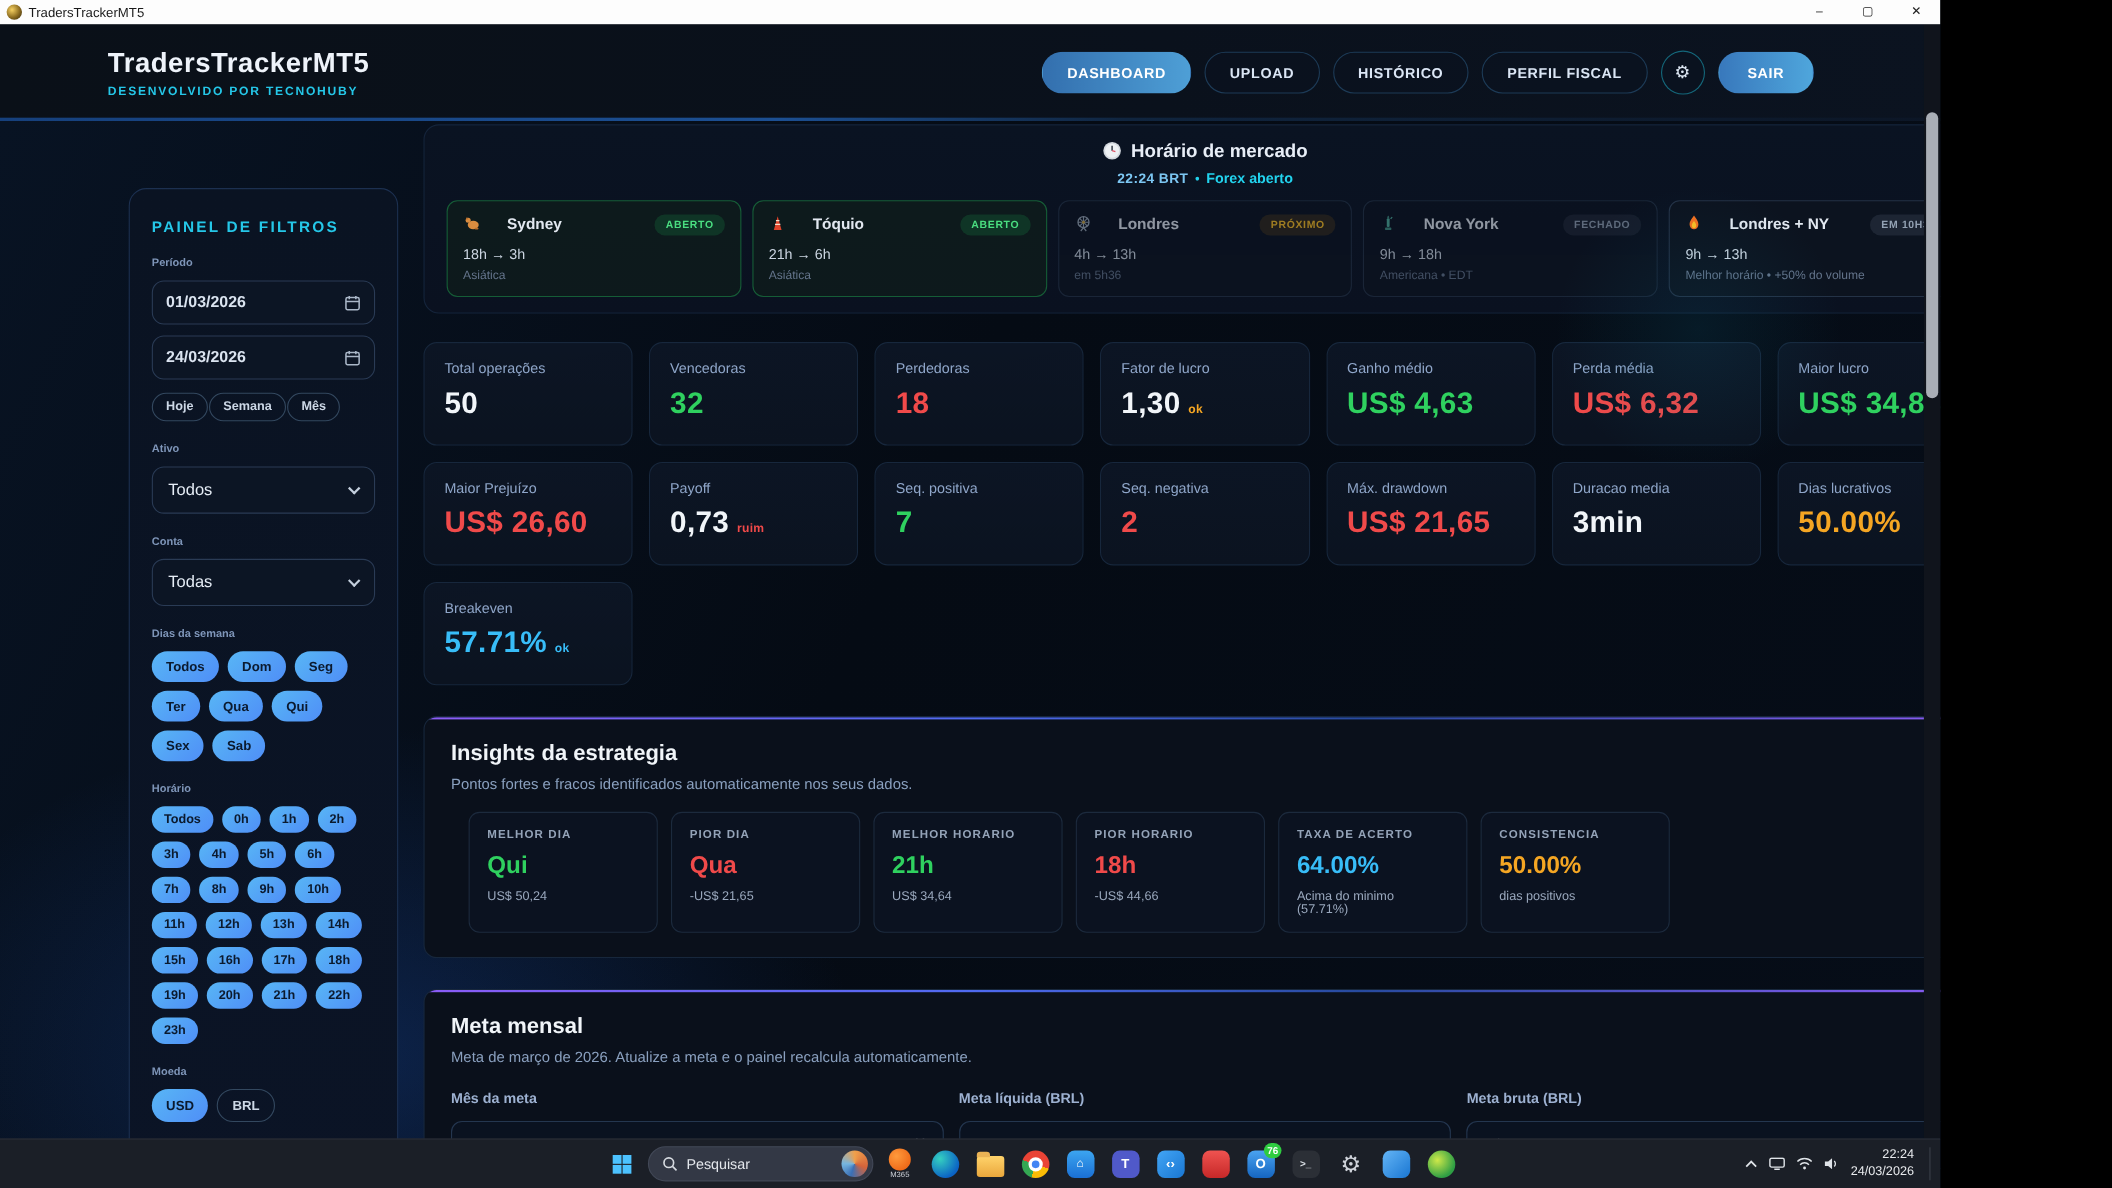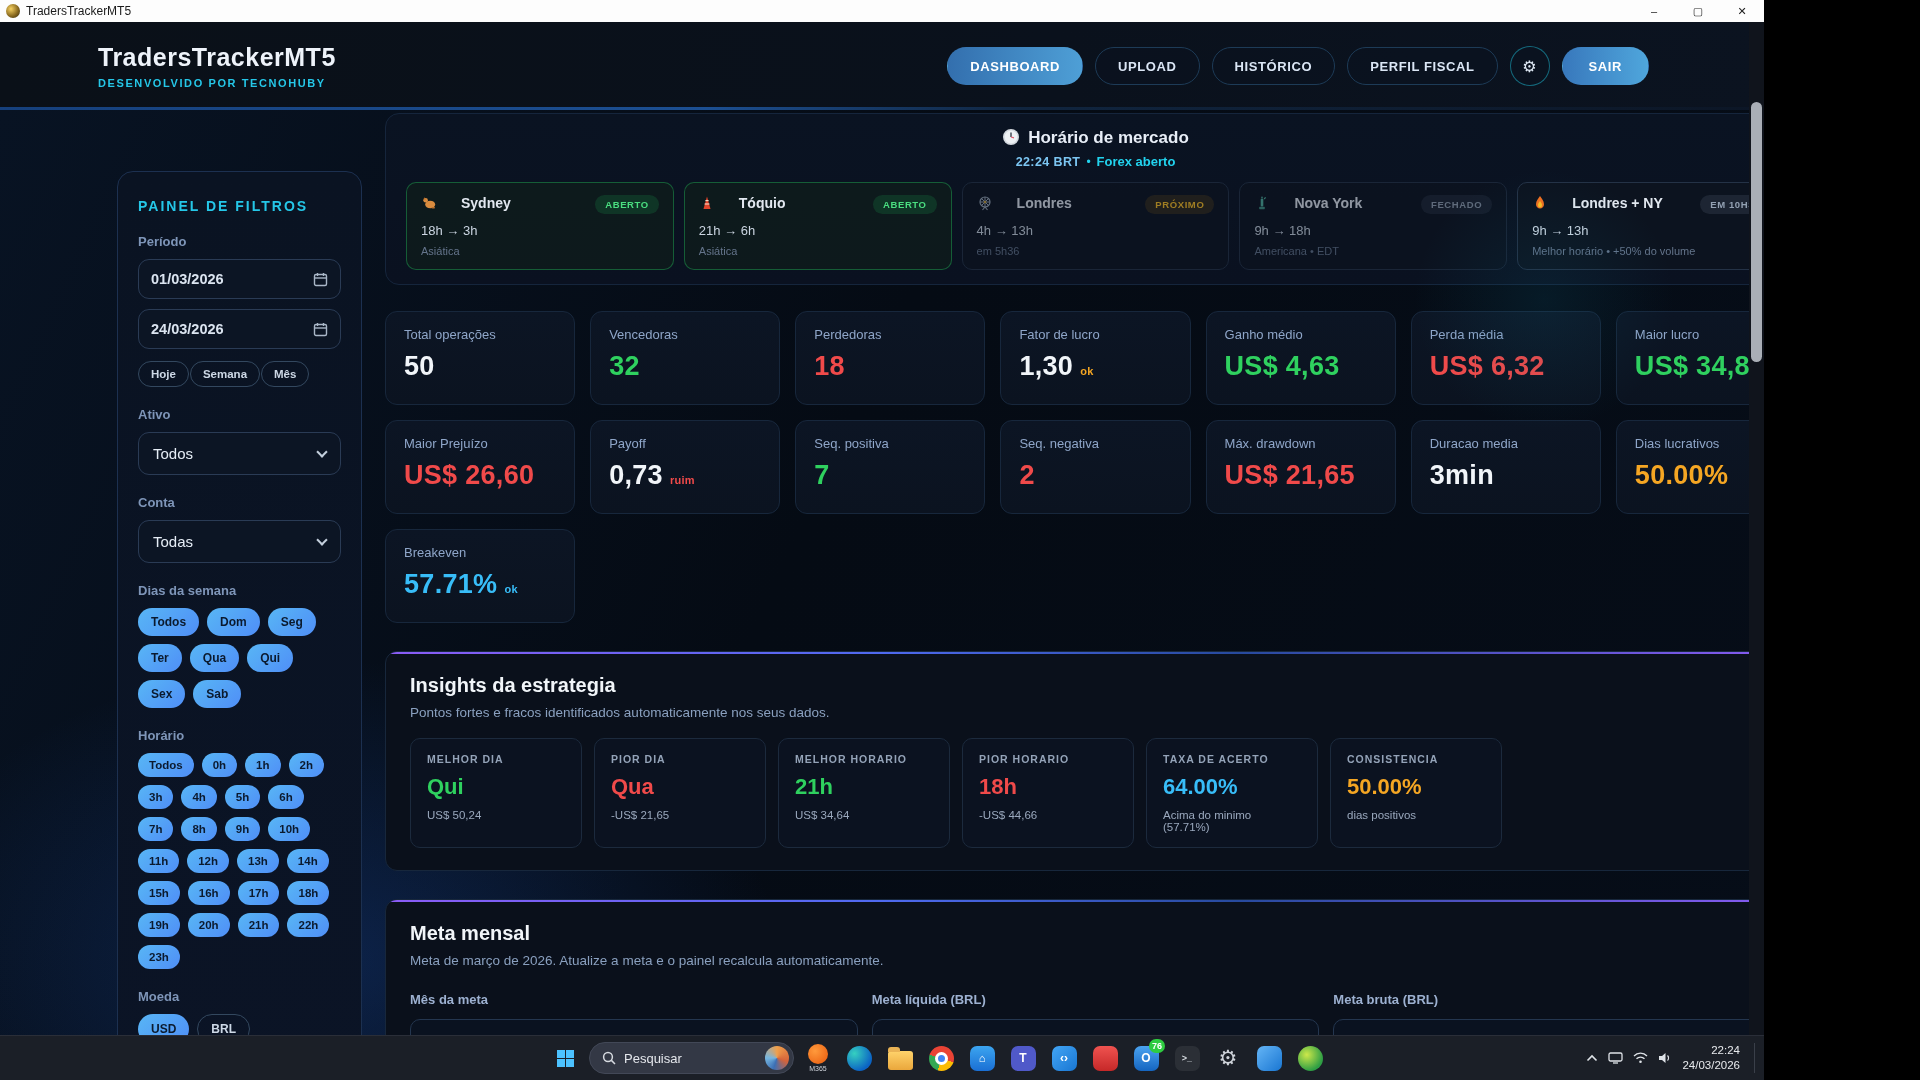--- a/index.html
+++ b/index.html
@@ -31,21 +31,21 @@
     background:linear-gradient(115deg,#081323 0%, #050b14 45%, #060d18 100%); }
   .content::before { content:""; position:absolute; left:-120px; bottom:-180px; width:900px; height:600px;
     background:radial-gradient(closest-side, rgba(30,90,200,.28), transparent); pointer-events:none; }
   .content::after { content:""; position:absolute; right:90px; top:60px; width:260px; height:260px;
     background:radial-gradient(closest-side, rgba(14,116,144,.14), transparent); pointer-events:none; }
 
   
   .sidebar { position:absolute; left:117px; top:61px; width:245px; height:985px; border:1px solid #1c3050; border-radius:16px;
     background:linear-gradient(180deg,#0a1322,#0b1426); padding:26px 20px; z-index:5; }
   .sb-title { font-size:14px; font-weight:bold; color:#25c7e8; letter-spacing:2px; }
-  .sb-label { font-size:13px; color:#7e95b8; font-weight:bold; margin:20px 0 10px; }
+  .sb-label { font-size:10px; color:#7e95b8; font-weight:bold; margin:20px 0 10px; }
   .dinput { display:flex; align-items:center; justify-content:space-between; height:40px; border:1px solid #2a3b55; border-radius:11px; background:#0c1524; padding:0 12px; margin-bottom:10px; }
   .dinput input { background:transparent; border:0; outline:0; color:#dbe4f0; font-size:14.5px; font-weight:bold; width:130px; font-family:inherit; }
   .quick { display:flex; gap:1px; margin-top:12px; }
   .qchip { padding:6px 12px; border-radius:14px; border:1px solid #33485f; background:transparent; color:#cdd8e6; font-size:11.5px; font-weight:bold; cursor:pointer; font-family:inherit; }
   .select { display:flex; align-items:center; justify-content:space-between; height:43px; border:1px solid #2a3b55; border-radius:11px; background:#0c1524; padding:0 14px; color:#e6edf6; font-size:15px; cursor:pointer; }
   .chev { width:8px; height:8px; border-right:2px solid #c4cfdd; border-bottom:2px solid #c4cfdd; transform:rotate(45deg); margin-top:-4px; }
   .chips { display:flex; flex-wrap:wrap; gap:8px; }
   .chip { padding:7px 13px; border-radius:15px; background:linear-gradient(135deg,#58b6f5,#4f8ef7); color:#0b1a2e; font-size:12px; font-weight:bold; border:0; cursor:pointer; font-family:inherit; }
   .chip.sm { padding:6px 11px; font-size:11.5px; }
   .chip.off { background:transparent; border:1px solid #33485f; color:#cdd8e6; }
@@ -85,21 +85,21 @@
   [data-color="red"]   { color:#f04a4a; }
   [data-color="amber"] { color:#f5a623; }
   [data-color="cyan"]  { color:#38bdf8; }
 
   
   .panel { position:relative; margin-top:28px; border:1px solid #17273c; border-radius:12px; background:#0a101b; padding:22px 24px; overflow:hidden; }
   .panel::before { content:""; position:absolute; top:0; left:0; right:0; height:2px;
     background:linear-gradient(90deg,#8b5cf6,#4f6af0 35%,#274a9e 60%,#8b5cf6 100%); }
   .panel-title { font-size:20px; font-weight:bold; color:#f1f5f9; }
   .panel-sub { margin-top:8px; font-size:13.5px; color:#8aa0bf; }
-  .insight-row { display:flex; gap:12px; margin-top:18px; }
+  .insight-row { display:flex; gap:12px; margin-top:18px;margin-left:16px; }
   .insight { width:172px; border:1px solid #1c2a3d; border-radius:10px; background:#0b1220; padding:14px 16px; }
   .in-label { font-size:10.5px; font-weight:bold; color:#94a3b8; letter-spacing:1px; }
   .in-value { margin:9px 0 9px; font-size:22px; font-weight:bold; }
   .in-sub { font-size:11.5px; color:#9aa8bd; }
 
   .gfields { display:grid; grid-template-columns:repeat(3,1fr); gap:14px; margin-top:22px; }
   .gfield label { font-size:13px; font-weight:bold; color:#9db1d1; }
   .ginput { display:flex; align-items:center; justify-content:space-between; margin-top:11px; height:44px; border:1px solid #24364f; border-radius:10px; background:#0a1220; padding:0 13px; }
   .ginput input { background:transparent; border:0; outline:0; color:#e2e8f0; font-size:15px; width:85%; font-family:inherit; }
 

